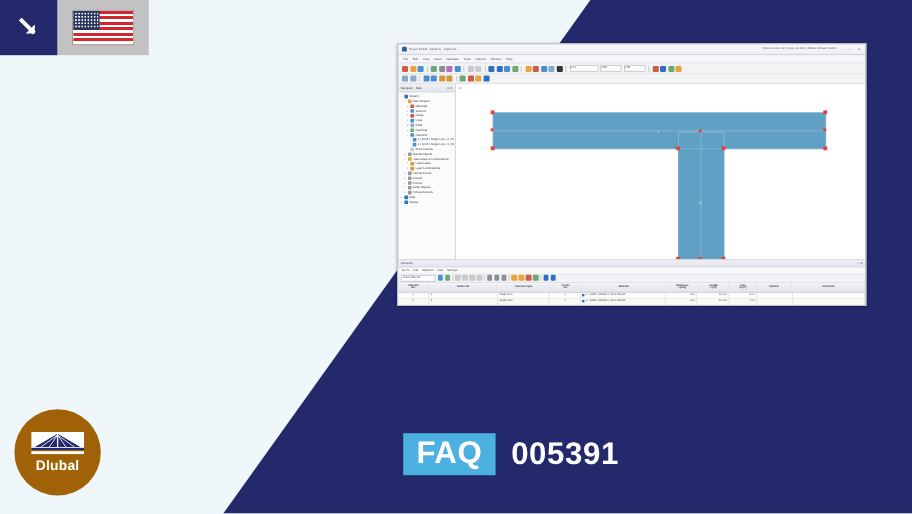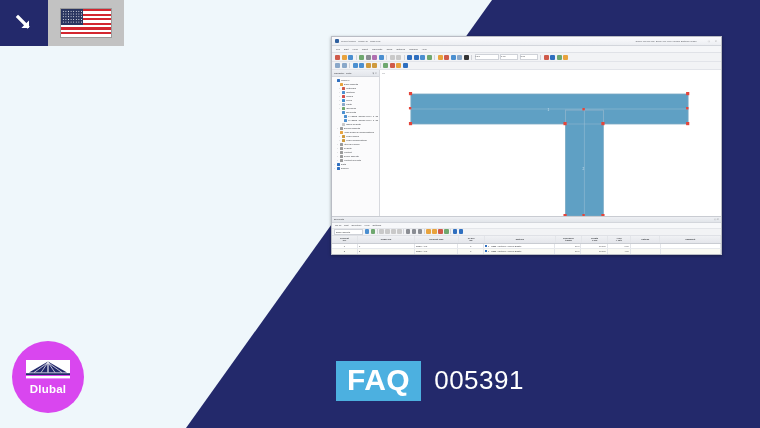--- a/index.html
+++ b/index.html
@@ -53,42 +53,42 @@
     font-weight:bold;
     letter-spacing:-0.1px;
     z-index:5;
     white-space:pre-line;
   }
 
   
   .logo{
     position:absolute;left:12px;top:341px;
     width:72px;height:72px;border-radius:50%;
-    background:#d946ef;z-index:5;
+    background:#a16207;z-index:5;
     display:flex;flex-direction:column;align-items:center;justify-content:center;
   }
   .logo .mark{width:44px;height:21px;position:relative;}
   .logo .mark svg{display:block;}
   .logo .wordmark{
     color:#fff;font-size:11.5px;font-weight:bold;margin-top:2px;letter-spacing:0.2px;
   }
 
   
   .faq-row{
     position:absolute;left:336px;top:361px;z-index:7;
     display:flex;align-items:center;gap:13px;
   }
   .faq-tag{
     background:#4cb0e0;color:#ffffff;
-    font-size:30px;font-weight:bold;
+    font-size:26px;font-weight:bold;
     padding:3px 11px 5px 11px;
     line-height:1.05;letter-spacing:0.5px;
   }
   .faq-num{
-    color:#ffffff;font-size:26px;font-weight:normal;letter-spacing:0.5px;
+    color:#ffffff;font-size:26px;font-weight:bold;letter-spacing:0.5px;
   }
 
   
   .app{
     position:absolute;left:331px;top:36px;width:389px;height:217px;
     background:#f0f0f0;border:1px solid #b9bcc4;
     box-shadow:0 1px 3px rgba(0,0,0,.35);
     z-index:4;overflow:hidden;font-size:2.4px;color:#44474d;
   }
   .app-title{

